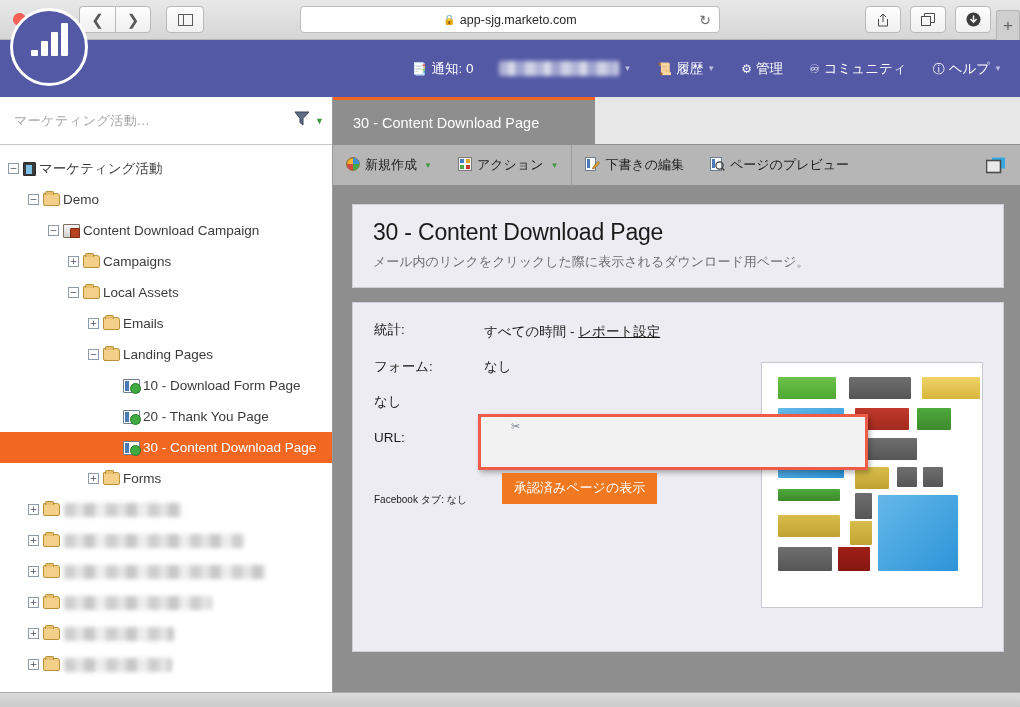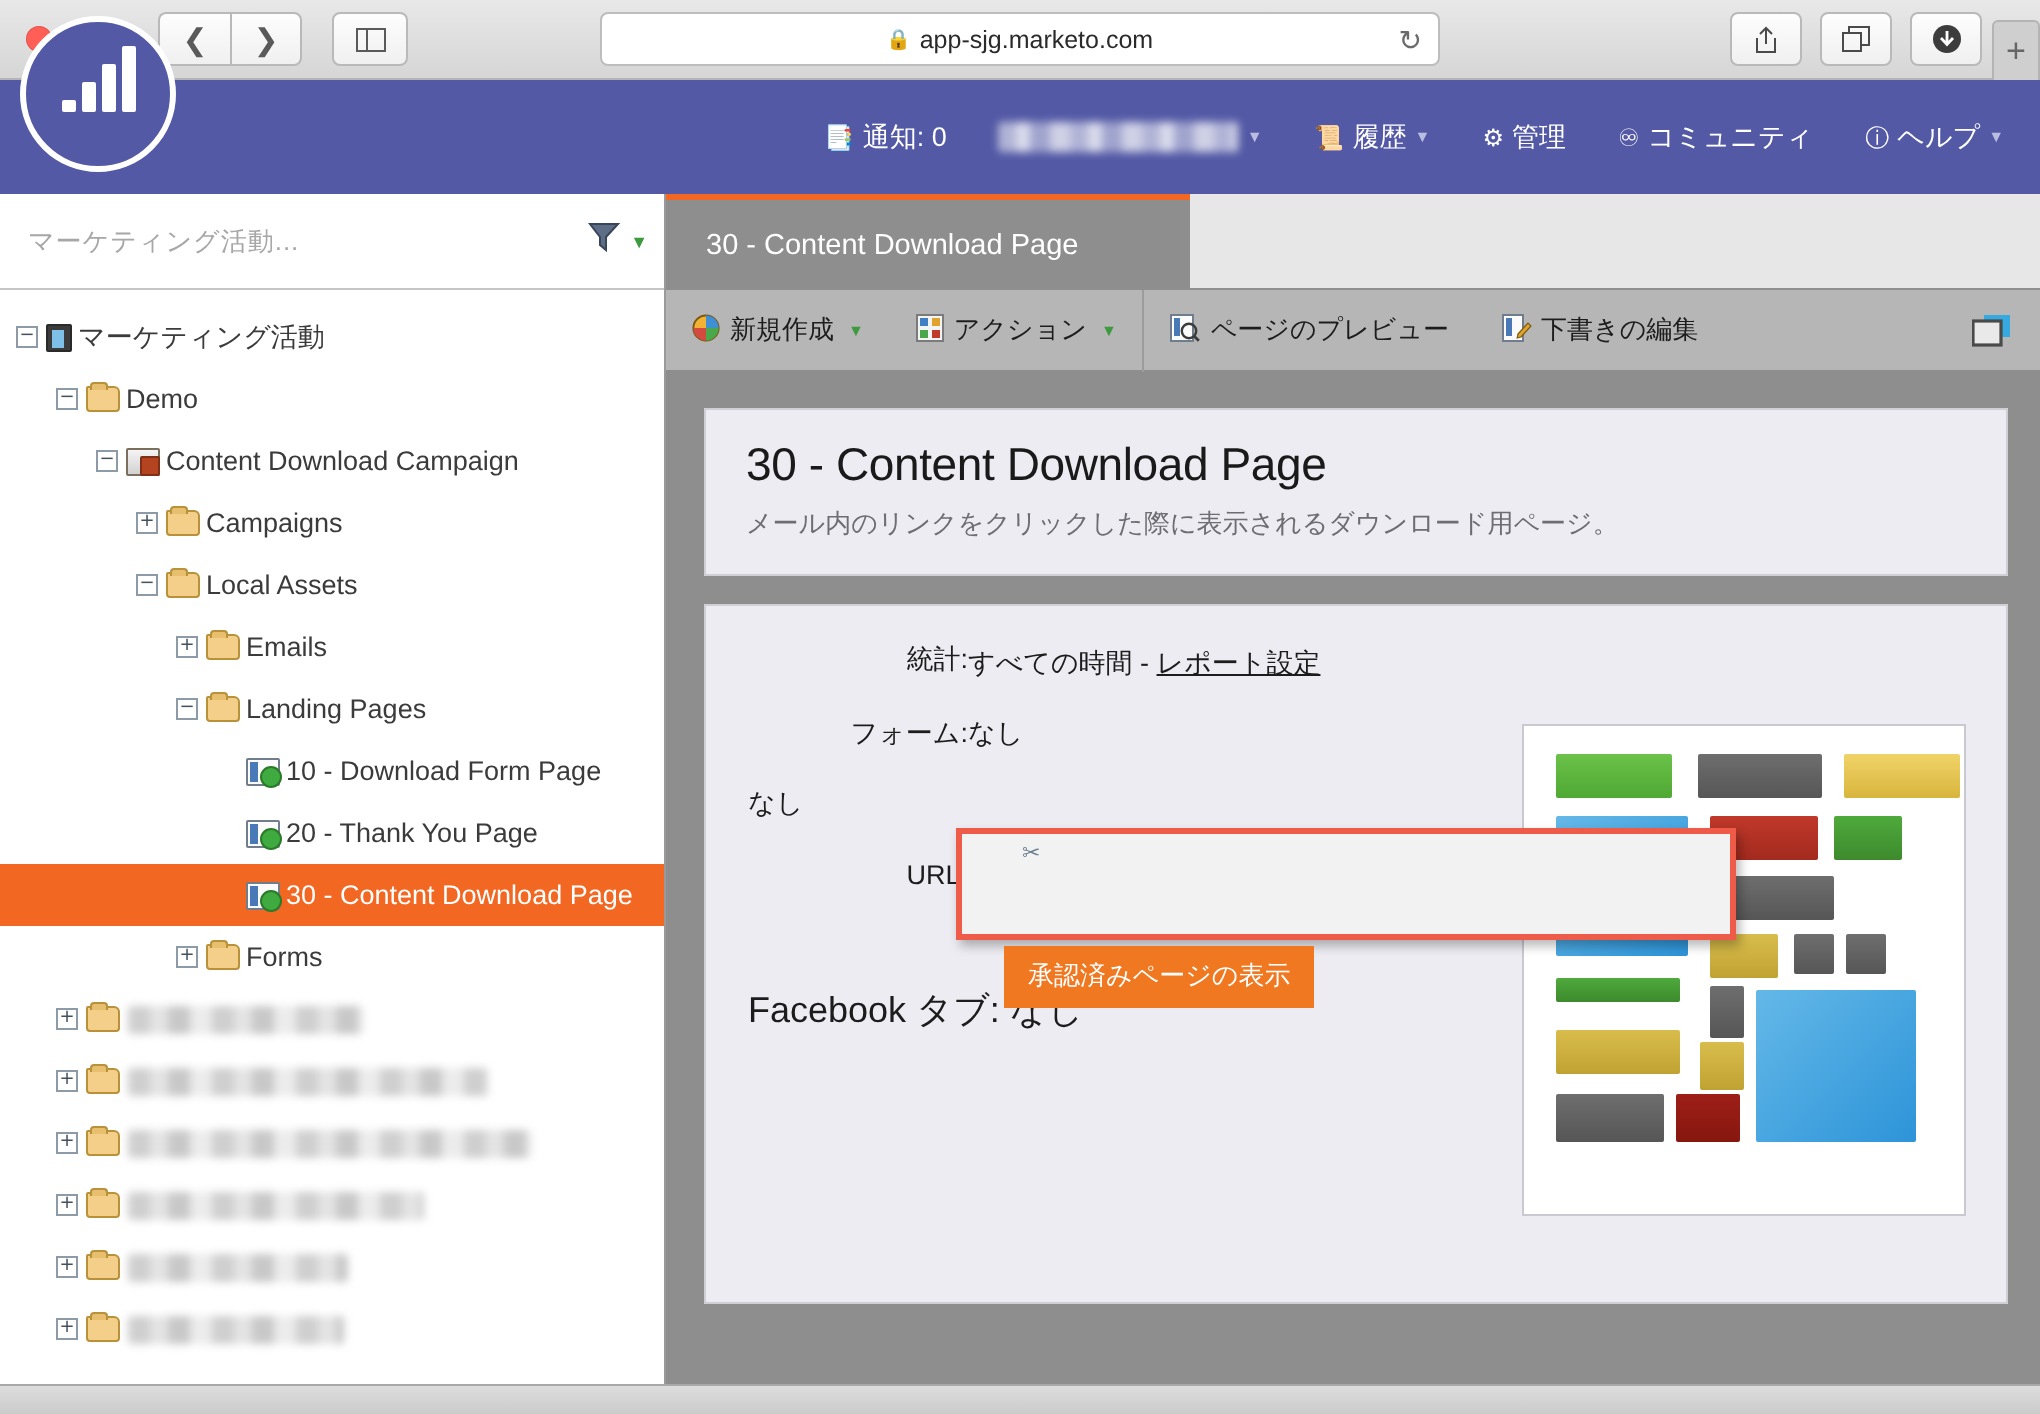--- a/index.html
+++ b/index.html
@@ -194,21 +194,21 @@
   .card.title-card h1 {
     font-size: 23px; font-weight: normal; color: #1a1a1a; letter-spacing: -.2px;
   }
   .card.title-card p {
     font-size: 13px; color: #6d6d72; margin-top: 7px;
   }
   .card.detail-card { margin-top: 14px; padding: 18px 0 16px 0; height: 350px; position: relative; }
 
   .rows { padding-left: 21px; font-size: 13.5px; color: #1c1c1c; }
   .row { display: flex; margin-bottom: 17px; }
-  .row .k { width: 110px; flex: none; line-height: 1.35; text-align: right; }
+  .row .k { width: 110px; flex: none; line-height: 1.35; }
   .row .v { line-height: 1.35; }
   .stat-l2 { margin-top: 2px; }
   .lnk { color: #1c1c1c; text-decoration: underline; }
   .cbx {
     display: inline-block; width: 13px; height: 13px; border: 1px solid #9a9aa2;
     background: #fff; vertical-align: -2px; margin-right: 6px;
   }
 
   
   .url-row { position: relative; }
@@ -240,21 +240,21 @@
   .blk { position: absolute; border-radius: 1px; }
   .blk.green  { background: linear-gradient(#6cc24a,#4ea832); }
   .blk.green2 { background: linear-gradient(#4faa3c,#3d8a2d); }
   .blk.gray   { background: linear-gradient(#6e6e6e,#565656); }
   .blk.yellow { background: linear-gradient(#f0d368,#d8b53c); }
   .blk.yellow2{ background: linear-gradient(#d9bd4c,#c0a233); }
   .blk.red    { background: linear-gradient(#c0392b,#a32a1e); }
   .blk.red2   { background: linear-gradient(#9e1f18,#86170f); }
   .blk.blue   { background: linear-gradient(135deg,#64b8e8,#2d94d8); }
 
-  .fb-row { padding-left: 21px; font-size: 18px; color: #1c1c1c; margin-top: 5px; }
+  .fb-row { padding-left: 21px; font-size: 10px; color: #1c1c1c; margin-top: 5px; }
 
   .splitter {
     position: absolute; left: 333px; top: 97px; width: 19px; height: 595px;
     background: #9a9a9a; border-right: 1px solid #8a8a8a;
   }
   .statusbar {
     position: absolute; left: 0; bottom: 0; width: 1020px; height: 15px;
     background: linear-gradient(#dcdcdc,#cbcbcb); border-top: 1px solid #a9a9a9;
   }
 </style>
@@ -476,37 +476,37 @@
               </svg>
           </span>
           <span>アクション</span>
           <span class="tb-caret">▼</span>
         </div>
       </div>
       <div class="tb-group">
         <div class="tb-btn">
           <span>
             <svg width="15" height="14" viewBox="0 0 15 14">
+                <rect x="0.5" y="0.5" width="10" height="13" fill="#fbfbfb" stroke="#6f7d8c"></rect>
+                <rect x="2" y="2" width="3" height="9" fill="#4a79b8"></rect>
+                <path d="M8 10 L13 4.5 L14.5 6 L9.5 11.5 L7.6 12Z" fill="#e0a32e" stroke="#7a5a12" stroke-width=".6"></path>
+              </svg>
+          </span>
+          <span>下書きの編集</span>
+        </div>
+        <div class="tb-btn">
+          <span>
+            <svg width="15" height="14" viewBox="0 0 15 14">
                 <rect x="0.5" y="0.5" width="11" height="13" fill="#fbfbfb" stroke="#6f7d8c"></rect>
                 <rect x="2" y="2" width="3" height="9" fill="#4a79b8"></rect>
                 <circle cx="9.5" cy="8.5" r="3.6" fill="none" stroke="#3b3b3b" stroke-width="1.2"></circle>
                 <line x1="12" y1="11" x2="14.4" y2="13.4" stroke="#3b3b3b" stroke-width="1.4"></line>
               </svg>
           </span>
           <span>ページのプレビュー</span>
-        </div>
-        <div class="tb-btn">
-          <span>
-            <svg width="15" height="14" viewBox="0 0 15 14">
-                <rect x="0.5" y="0.5" width="10" height="13" fill="#fbfbfb" stroke="#6f7d8c"></rect>
-                <rect x="2" y="2" width="3" height="9" fill="#4a79b8"></rect>
-                <path d="M8 10 L13 4.5 L14.5 6 L9.5 11.5 L7.6 12Z" fill="#e0a32e" stroke="#7a5a12" stroke-width=".6"></path>
-              </svg>
-          </span>
-          <span>下書きの編集</span>
         </div>
       </div>
       <div class="tb-right">
         <svg width="20" height="17" viewBox="0 0 20 17">
             <rect x="6" y="0.5" width="13" height="11" fill="#36a9e1"></rect>
             <rect x="0.5" y="3.5" width="14" height="12" fill="#e9e9e9" stroke="#4a4a4a" stroke-width="1.6"></rect>
           </svg>
       </div>
     </div>
 

